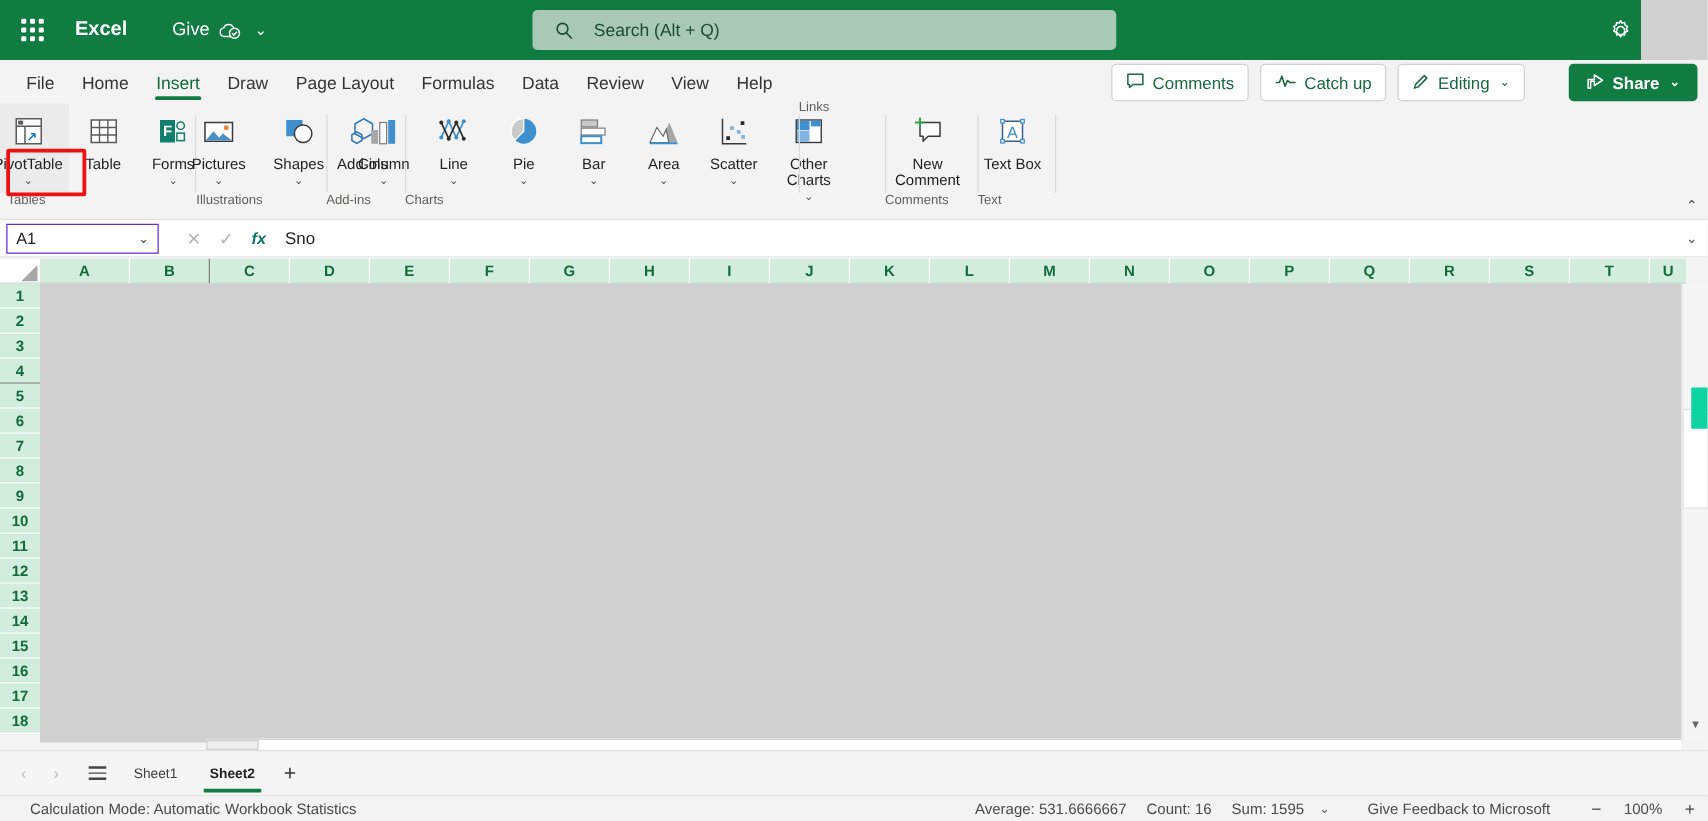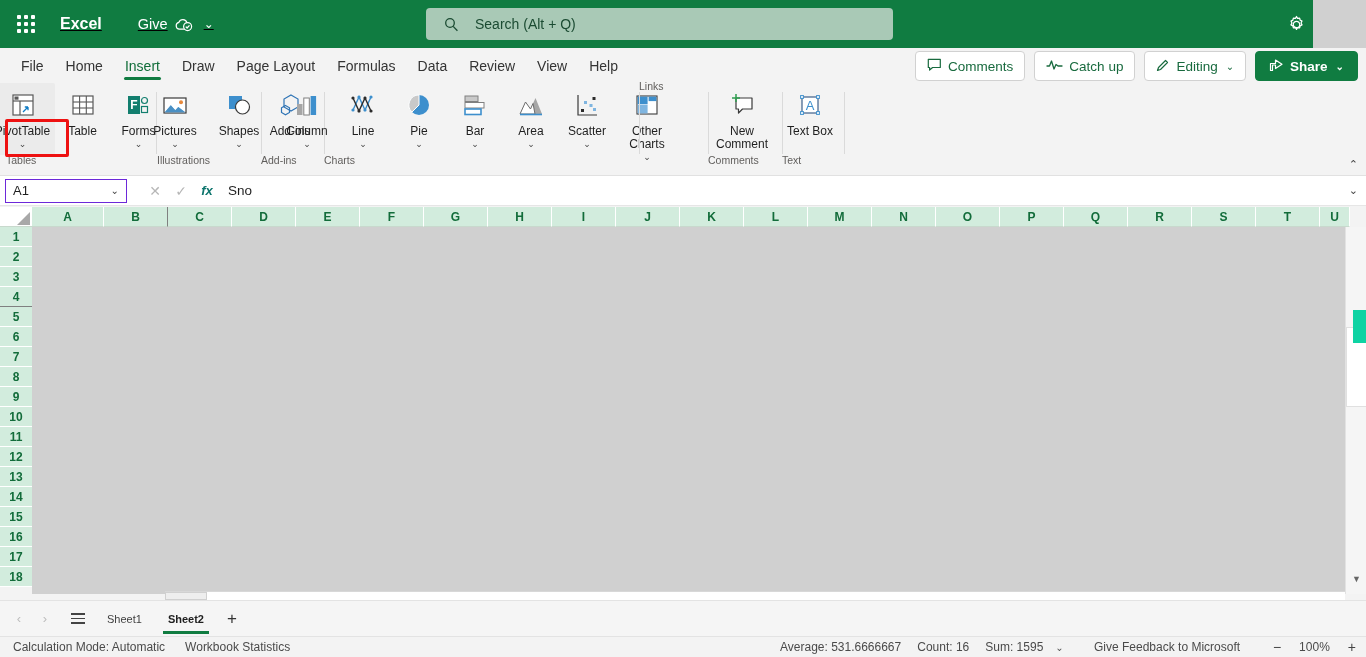--- a/index.html
+++ b/index.html
@@ -6,21 +6,21 @@
   html, body {
     width: 1366px; height: 657px;
     font-family: "Liberation Sans", sans-serif;
     background: #f3f3f3;
     overflow: hidden;
   }
 
   
   .titlebar {
     position: absolute; left: 0; top: 0; width: 1313px; height: 48px;
-    background: #107c41; display: flex; align-items: center; text-decoration: underline;
+    background: #107c41; display: flex; align-items: center;
   }
   .titlebar-rest {
     position: absolute; left: 1313px; top: 0; width: 53px; height: 48px;
     background: #d0d0d0;
   }
   .waffle {
     width: 40px; height: 40px; margin-left: 6px;
     display: grid; grid-template-columns: repeat(3, 4px); grid-template-rows: repeat(3, 4px);
     gap: 3px; align-content: center; justify-content: center; cursor: pointer;
   }
@@ -66,20 +66,21 @@
     position: absolute; right: 8px; top: 51px; display: flex; align-items: center; gap: 9px;
   }
   .pill {
     height: 30px; border: 1px solid #d1d1d1; border-radius: 4px; background: #ffffff;
     display: flex; align-items: center; gap: 6px; padding: 0 11px;
     font-size: 13.5px; color: #186a3e; cursor: pointer; white-space: nowrap;
   }
   .pill.share {
     background: #107c41; border-color: #107c41; color: #ffffff; padding: 0 13px;
     font-weight: bold;
+    margin-left: 26px;
   }
   .pill .chev { font-size: 10px; margin-left: 2px; }
 
   
   .ribbon {
     position: absolute; left: 0; top: 83px; width: 1366px; height: 93px;
     background: #f3f3f3; border-bottom: 1px solid #e1e1e1;
   }
   .rgroup {
     position: absolute; top: 0; height: 93px;
@@ -226,21 +227,21 @@
   }
 
   
   .statusbar {
     position: absolute; left: 0; top: 636px; width: 1366px; height: 21px;
     background: #f3f3f3; border-top: 1px solid #e3e3e3;
     display: flex; align-items: center; font-size: 12px; color: #4a4a4a;
   }
   .sb-item { cursor: pointer; white-space: nowrap; }
   .sb-static { white-space: nowrap; }
-  .sb-left { display: flex; align-items: center; gap: 20px; margin-left: 13px; }
+  .sb-left { display: flex; align-items: center; gap: 4px; margin-left: 24px; }
   .sb-stats { position: absolute; left: 780px; display: flex; align-items: center; gap: 16px; }
   .sb-stats .chev { font-size: 10px; color: #555; cursor: pointer; margin-left: -4px; }
   .sb-feedback { position: absolute; left: 1094px; }
   .sb-zoom { position: absolute; right: 10px; display: flex; align-items: center; gap: 18px; }
   .sb-zoom .zbtn { font-size: 14px; color: #444; cursor: pointer; }
 </style>
 </head>
 <body>
 
 <div class="titlebar">

